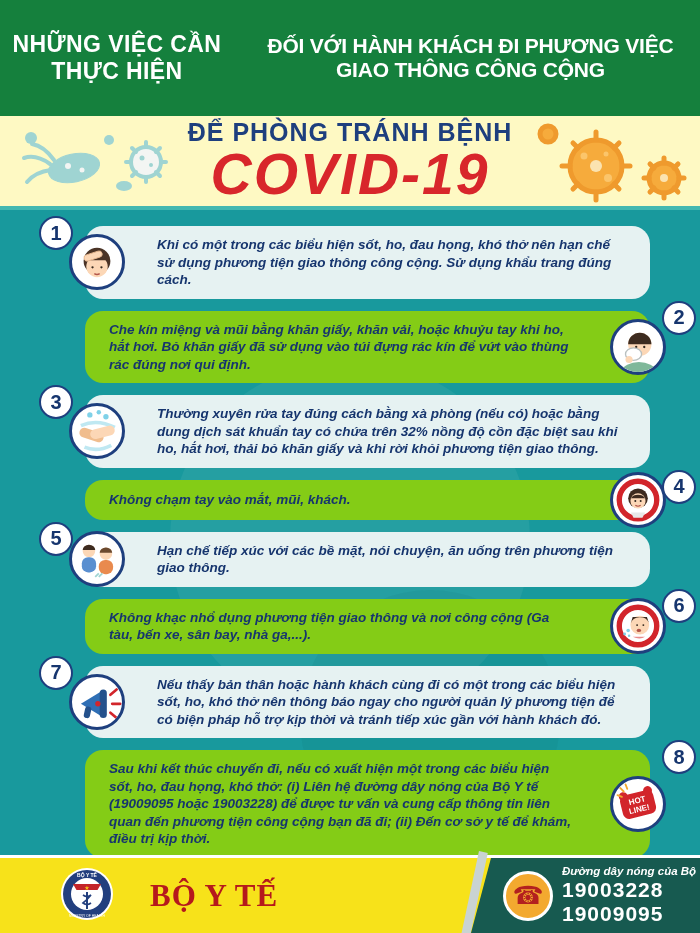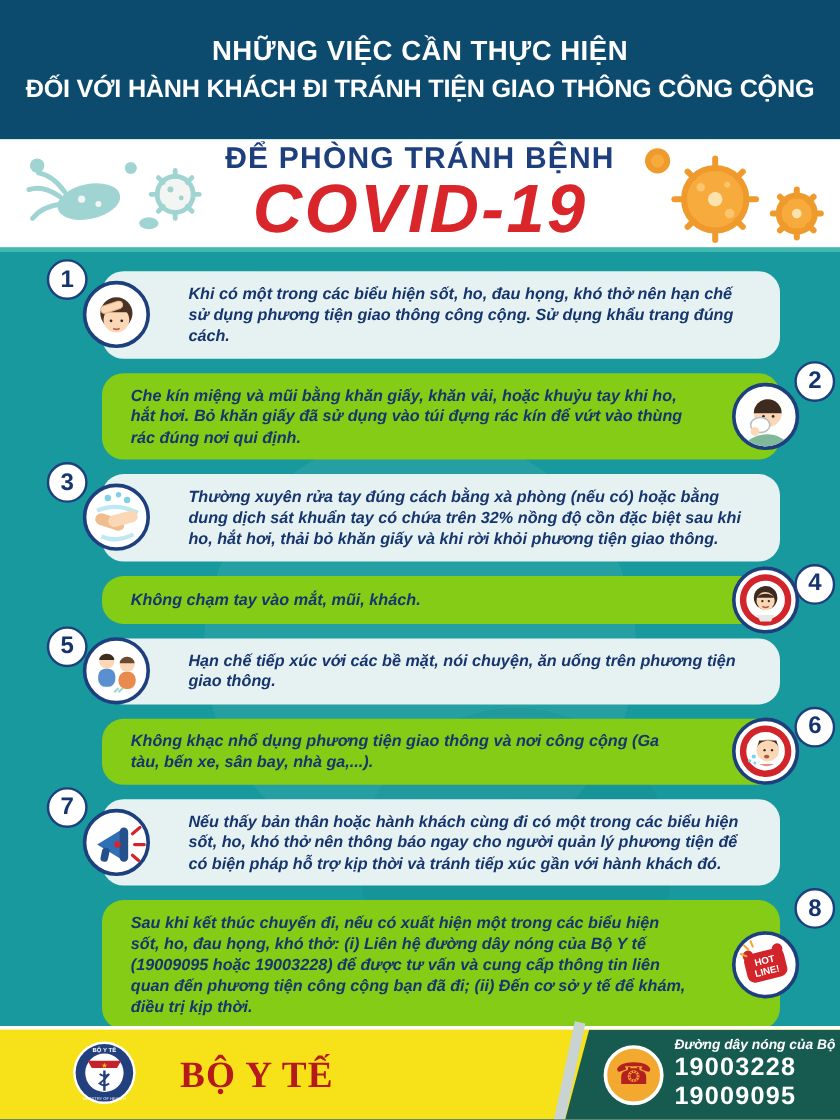--- a/index.html
+++ b/index.html
@@ -3,30 +3,30 @@
 <meta charset="utf-8">
 <style>
   html,body { margin:0; padding:0; background:#666; }
   .poster {
     position:relative; width:700px; height:933px; margin:0 auto;
     font-family:"Liberation Sans", sans-serif; overflow:hidden;
     background:#18999d;
   }
   
   .header {
-    height:116px; background:#0c4a6e;
-    display:flex; flex-direction:column; align-items:center; justify-content:center;
+    height:116px; background:#15803d;
+    display:flex; flex-direction:row; align-items:center; justify-content:center;
     gap:7px; text-align:center;
   }
   .header .l1 { color:#fff; font-weight:bold; font-size:23px; letter-spacing:.4px; }
   .header .l2 { color:#fff; font-weight:bold; font-size:21px; letter-spacing:-.2px; }
   .header .l3 { color:#fff; font-weight:bold; font-size:20px; }
   
   .band {
-    position:relative; height:90px; background:#ffffff;
+    position:relative; height:90px; background:#fef9c3;
     border-bottom:4px solid #43b8b1;
     display:flex; flex-direction:column; align-items:center; justify-content:center;
   }
   .band .sub { color:#1e3f7e; font-weight:bold; font-size:25px; letter-spacing:1px; line-height:1.05; }
   .band .covid { color:#d8262b; font-weight:bold; font-size:57px; letter-spacing:2px; line-height:1.02;font-style:italic; }
   .band svg.germs { position:absolute; top:4px; }
   .band svg.germs.left { left:4px; }
   .band svg.germs.right { right:4px; }
   
   .bodyarea { position:relative; padding-top:16px; }
@@ -97,21 +97,21 @@
   .hotline .lbl { font-size:11.5px; font-weight:bold; font-style:italic; margin-bottom:1px; white-space:nowrap; }
   .hotline .num { font-size:21px; font-weight:bold; letter-spacing:1px; line-height:1.12; }
 </style>
 </head>
 <body>
 
 <div class="poster">
 
   <div class="header">
     <div class="l1">NHỮNG VIỆC CẦN THỰC HIỆN</div>
-    <div class="l2">ĐỐI VỚI HÀNH KHÁCH ĐI TRÁNH TIỆN GIAO THÔNG CÔNG CỘNG</div>
+    <div class="l2">ĐỐI VỚI HÀNH KHÁCH ĐI PHƯƠNG VIỆC GIAO THÔNG CÔNG CỘNG</div>
   </div>
 
   <div class="band">
     <svg class="germs left" width="165" height="82" viewBox="0 0 165 82">
       <g fill="#9fd4d2" stroke="#9fd4d2">
         <ellipse cx="70" cy="48" rx="26" ry="14" transform="rotate(-12 70 48)"></ellipse>
         <path d="M46 44 q-14 -10 -26 -6" fill="none" stroke-width="4" stroke-linecap="round"></path>
         <path d="M47 50 q-16 2 -24 12" fill="none" stroke-width="4" stroke-linecap="round"></path>
         <path d="M50 40 q-10 -14 -22 -16" fill="none" stroke-width="4" stroke-linecap="round"></path>
         <circle cx="64" cy="46" r="3" fill="#f3f5f3" stroke="none"></circle>

